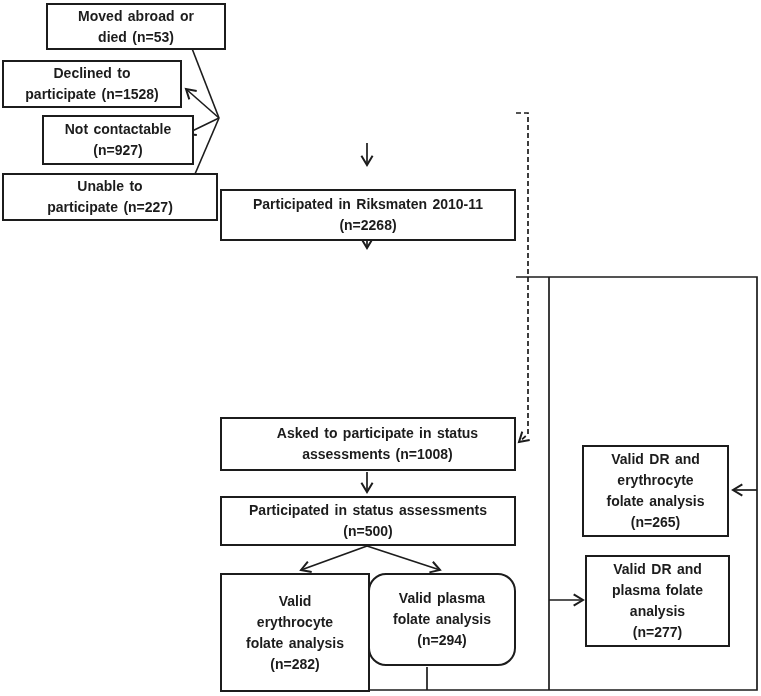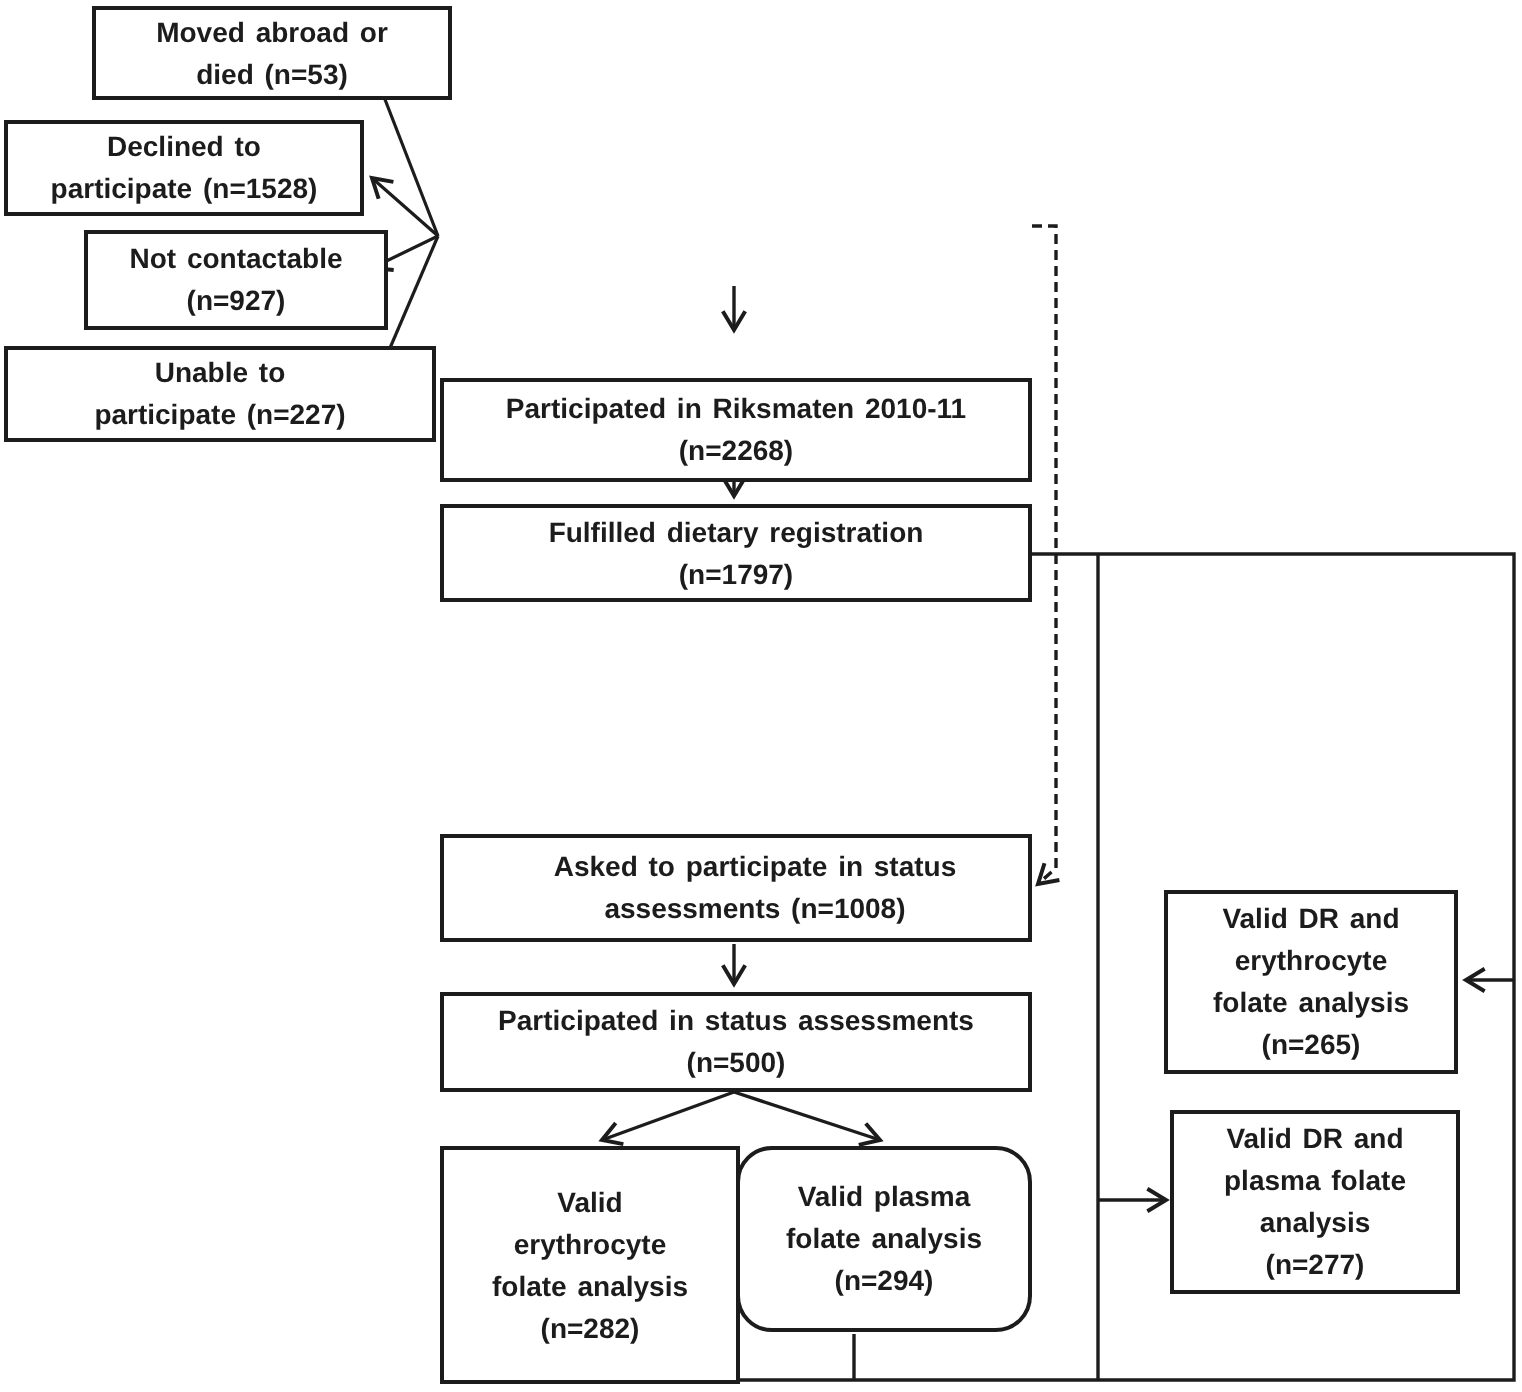--- a/index.html
+++ b/index.html
@@ -84,22 +84,20 @@
 died (n=53)</div>
   <div class="fbox" style="left:2px; top:60px; width:180px; height:48px;">Declined to
 participate (n=1528)</div>
   <div class="fbox" style="left:2px; top:115px; width:152px; height:50px;margin-left:40px;">Not contactable
 (n=927)</div>
   <div class="fbox" style="left:2px; top:173px; width:216px; height:48px;">Unable to
 participate (n=227)</div>
 
   <div class="fbox" style="left:220px; top:169px; width:296px; height:52px;margin-top:20px;">Participated in Riksmaten 2010-11
 (n=2268)</div>
-  <div class="fbox" style="left:220px; top:252px; width:296px; height:49px;">Fulfilled dietary registration
-(n=1797)</div>
   <div class="fbox" style="left:220px; top:417px; width:296px; height:54px;padding-left:23px;">Asked to participate in status
 assessments (n=1008)</div>
   <div class="fbox" style="left:220px; top:496px; width:296px; height:50px;">Participated in status assessments
 (n=500)</div>
   <div class="fbox" style="left:220px; top:573px; width:150px; height:119px;">Valid
 erythrocyte
 folate analysis
 (n=282)</div>
   <div class="fbox" style="left:368px; top:573px; width:148px; height:93px;border-radius:18px;">Valid plasma
 folate analysis

